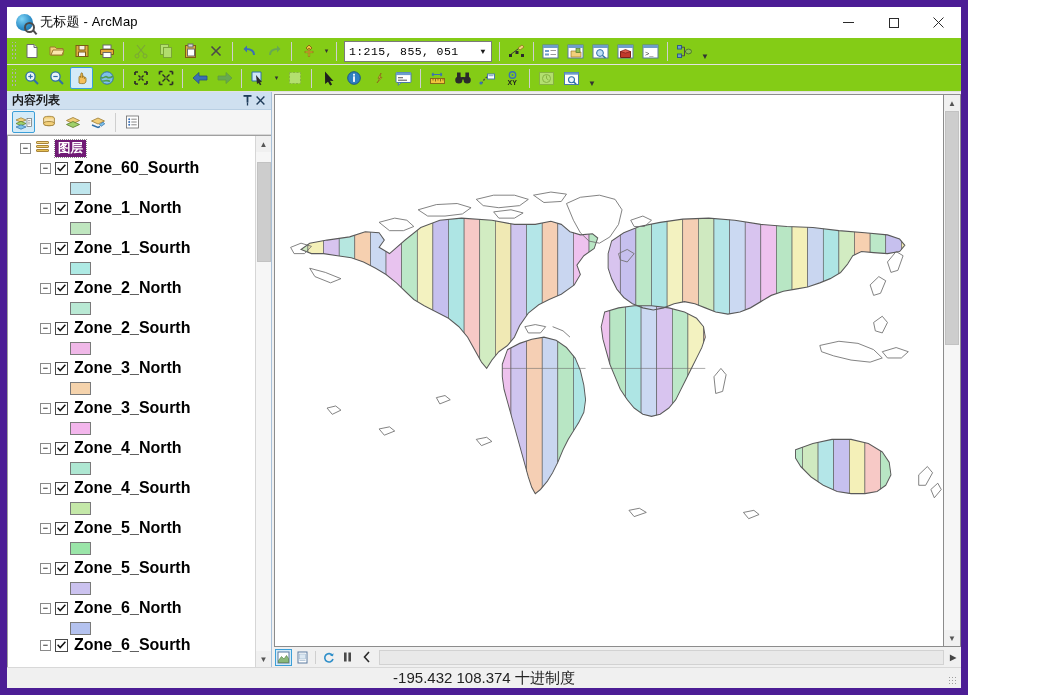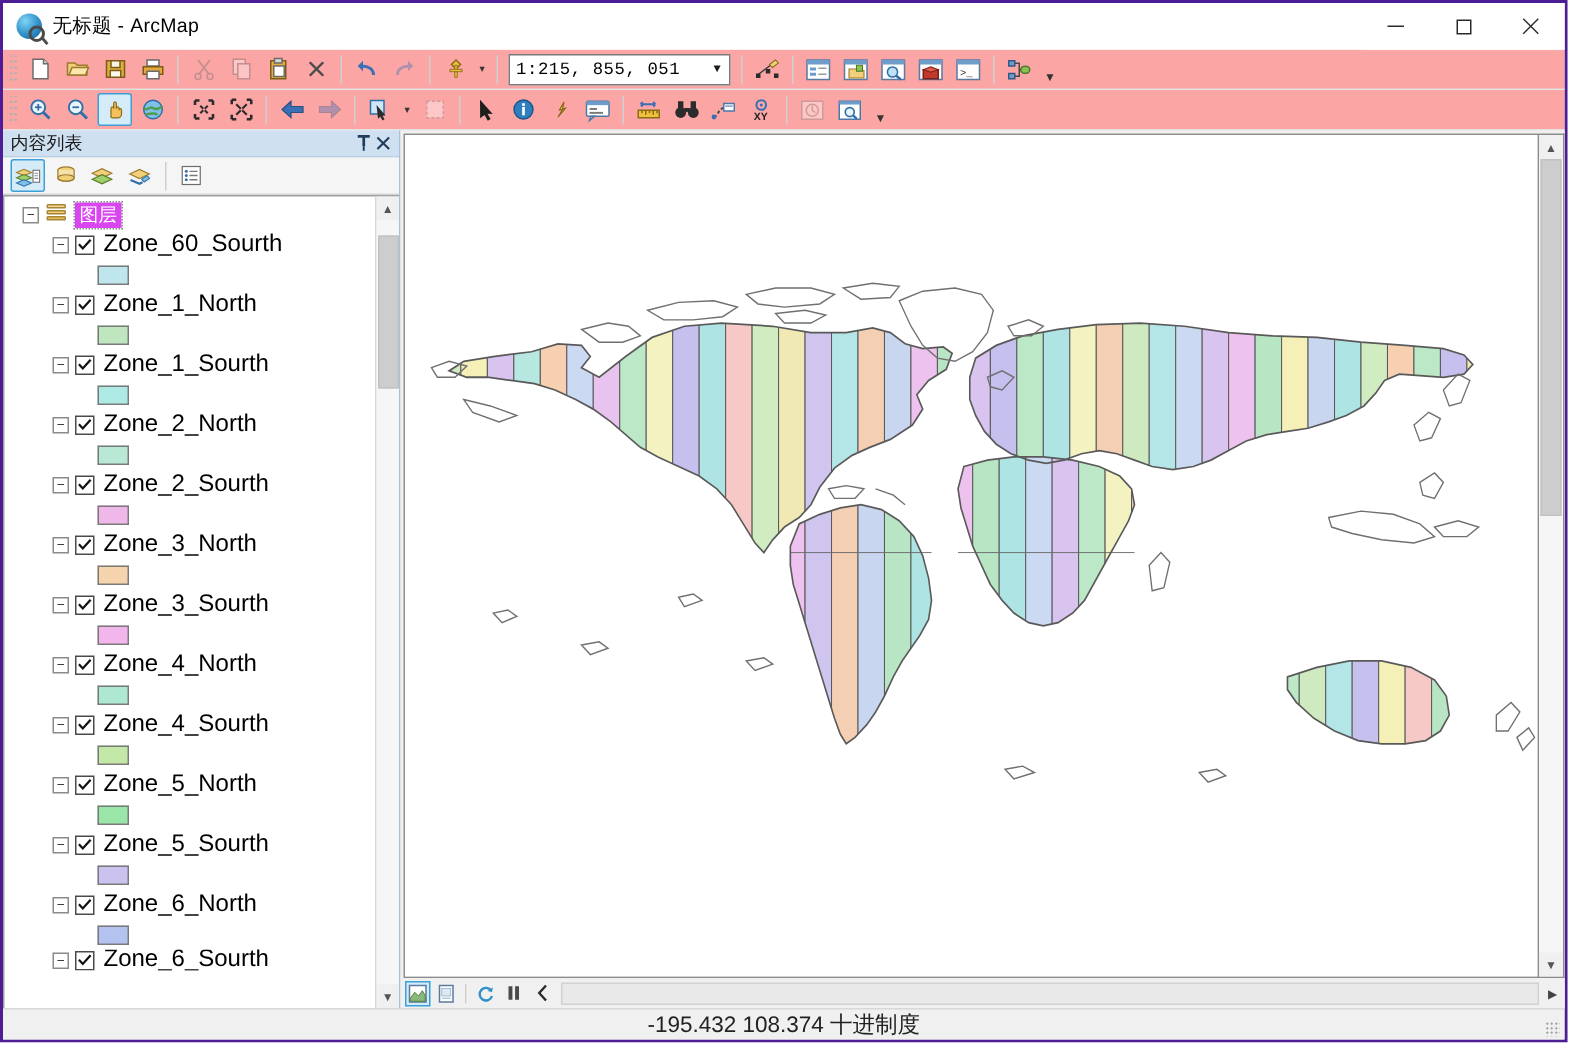--- a/index.html
+++ b/index.html
@@ -6,22 +6,22 @@
   html, body {
     width: 1058px; height: 695px;
     font-family: "Liberation Sans", sans-serif;
     font-size: 12px;
     background: #ffffff;
     overflow: hidden;
     color: #000;
   }
   .app {
     position: relative;
-    width: 1045px; height: 695px;
-    border: 2px solid #4c1d95;
+    width: 968px; height: 695px;
+    border: 7px solid #4c1d95;
     background: #f0f0f0;
     display: flex; flex-direction: column;
   }
 
   
   .titlebar {
     height: 31px; min-height: 31px;
     background: #ffffff;
     display: flex; align-items: center;
     border-bottom: 1px solid #ffffff;
@@ -61,21 +61,21 @@
     padding-left: 8px;
     border-bottom: 1px solid #f0f0f0;
   }
   .menu-item {
     padding: 3px 9px; font-size: 12.5px; color: #000; white-space: nowrap;
   }
 
   
   .toolbar-row {
     height: 27px; min-height: 27px;
-    background: #fca5a5;
+    background: #84cc16;
     display: flex; align-items: center;
     border-bottom: 1px solid #e2e2e2;
   }
   .tb-grip {
     width: 7px; height: 19px; margin: 0 2px 0 3px; flex: none;
     background-image: radial-gradient(circle, #b0b0b0 0.7px, transparent 0.8px);
     background-size: 3px 4px; background-position: 1px 2px;
   }
   .tb-sep { width: 1px; height: 19px; background: #cfcfcf; margin: 0 4px; flex: none; }
   .tb-btn {
@@ -102,21 +102,21 @@
     width: 16px; height: 19px; display: flex; align-items: center; justify-content: center;
     font-size: 8px; color: #1a1a1a;
   }
   .tb-overflow {
     width: 12px; height: 22px; flex: none; margin-left: 2px;
     display: flex; flex-direction: column; align-items: center; justify-content: flex-end;
     font-size: 8px; color: #333; padding-bottom: 1px;
   }
 
   
-  .body { flex: 1; display: flex; min-height: 0; background: #f0f0f0; }
+  .body { flex: 1; display: flex; min-height: 0; background: #f0f0f0; font-weight: bold; }
 
   
   .toc {
     width: 265px; min-width: 265px;
     display: flex; flex-direction: column;
     background: #f0f0f0;
     border-right: 1px solid #a8c0d8;
   }
   .toc-header {
     height: 18px; min-height: 18px;
@@ -151,21 +151,21 @@
     width: 16px; height: 14px; margin-right: 4px; flex: none; position: relative;
   }
   .root-icon i {
     position: absolute; left: 1px; width: 13px; height: 3px;
     background: #f5d98a; border: 1px solid #a8843a; border-radius: 1px;
   }
   .root-icon i:nth-child(1){ top: 0; }
   .root-icon i:nth-child(2){ top: 4px; background:#f0cd6d; }
   .root-icon i:nth-child(3){ top: 8px; background:#e6bf52; }
   .root-label {
-    font-size: 12.5px; background: #d946ef; color: #fff; padding: 0 3px;
+    font-size: 12.5px; background: #701a75; color: #fff; padding: 0 3px;
     outline: 1px dotted #8a8a8a; outline-offset: 0px;
   }
   .chk {
     width: 13px; height: 13px; margin-right: 6px; flex: none;
     border: 1px solid #4a4a4a; background: #fff;
     display: flex; align-items: center; justify-content: center;
   }
   .chk svg { display: block; }
   .layer-name { font-size: 16px; color: #000; }
   .swatch-row { height: 20px; display: flex; align-items: center; }

